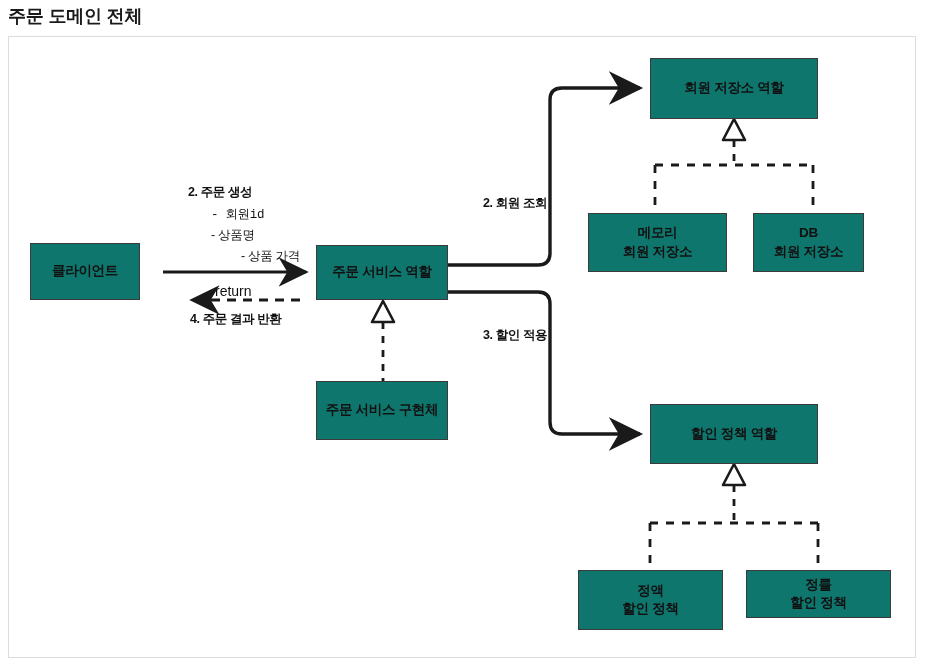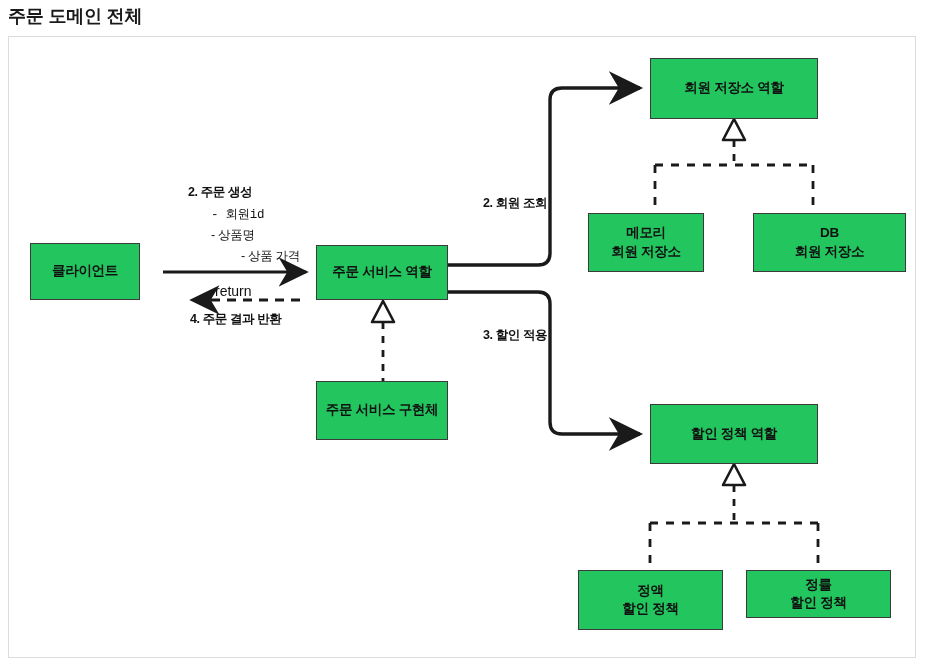--- a/index.html
+++ b/index.html
@@ -18,21 +18,21 @@
     position:absolute;left:8px;top:36px;
     width:908px;height:622px;
     border:1px solid #dcdcdc;
     background:#ffffff;
     box-sizing:border-box;
   }
   #svg-layer{position:absolute;left:0;top:0;width:926px;height:672px;}
   .node{
     position:absolute;
     border:1.6px solid #3b3b3b;
-    background:#22c55e;
+    background:#0f766e;
     box-sizing:border-box;
     display:flex;align-items:center;justify-content:center;
     text-align:center;
     font-weight:bold;
     font-size:13.5px;
     line-height:1.35;
     color:#111111;
     letter-spacing:-0.3px;
     white-space:pre-line;
   }
@@ -117,24 +117,24 @@
 </svg>
 
 <div class="node" style="left:30px;top:243px;width:110px;height:57px;">클라이언트</div>
 
 <div class="node" style="left:316px;top:245px;width:132px;height:55px;">주문 서비스 역할</div>
 
 <div class="node" style="left:316px;top:381px;width:132px;height:59px;">주문 서비스 구현체</div>
 
 <div class="node" style="left:650px;top:58px;width:168px;height:61px;">회원 저장소 역할</div>
 
-<div class="node" style="left:588px;top:213px;width:116px;height:59px;">메모리
+<div class="node" style="left:588px;top:213px;width:139px;height:59px;">메모리
 회원 저장소</div>
 
-<div class="node" style="left:753px;top:213px;width:153px;height:59px;">DB
+<div class="node" style="left:753px;top:213px;width:111px;height:59px;">DB
 회원 저장소</div>
 
 <div class="node" style="left:650px;top:404px;width:168px;height:60px;">할인 정책 역할</div>
 
 <div class="node" style="left:578px;top:570px;width:145px;height:60px;">정액
 할인 정책</div>
 
 <div class="node" style="left:746px;top:570px;width:145px;height:48px;">정률
 할인 정책</div>
 

